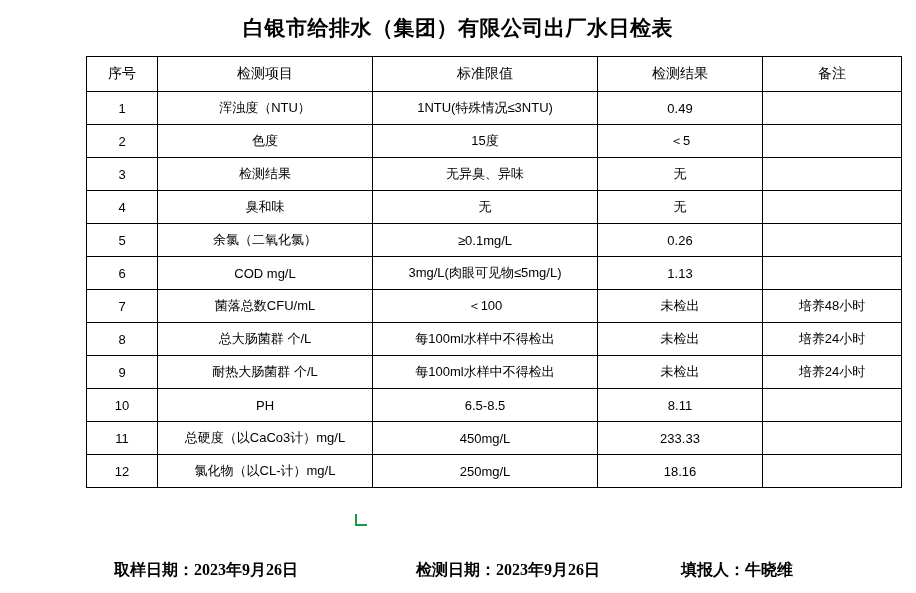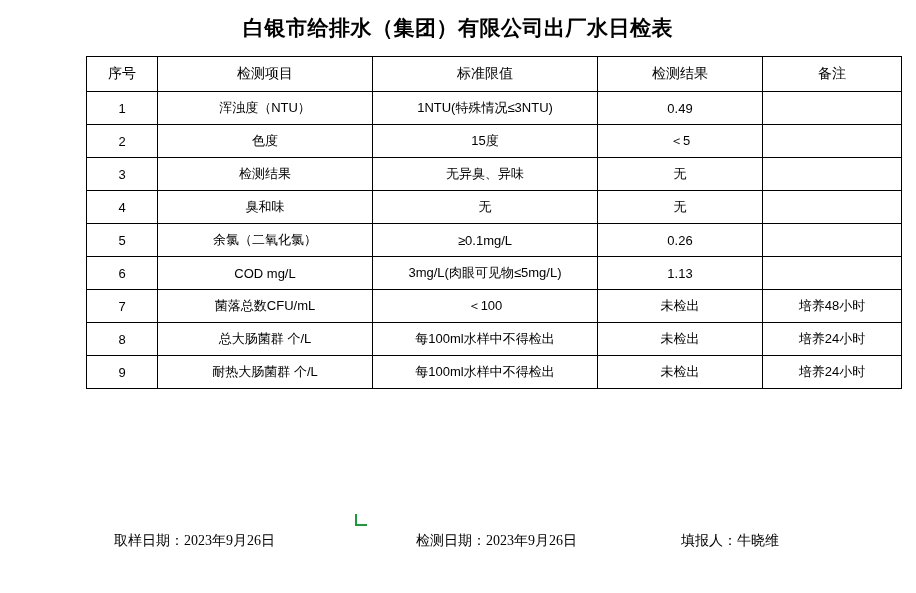--- a/index.html
+++ b/index.html
@@ -60,26 +60,27 @@
   .col-item  { width: 210px; }
   .col-std   { width: 220px; }
   .col-res   { width: 160px; }
   .col-note  { width: 134px; }
 
   .cell-mono {
     font-family: "Liberation Serif", serif;
   }
   .footer {
     position: absolute;
-    top: 532px;
+    top: 560px;
     left: 86px;
     width: 790px;
     height: 24px;
-    font-size: 14px;
+    font-size: 16px;
     font-family: "Liberation Serif", serif;
+    font-weight: bold;
   }
   .footer .f-item {
     position: absolute;
     white-space: nowrap;
   }
   .f-sample { left: 28px; }
   .f-test   { left: 330px; text-align: center; }
   .f-filler { left: 595px; }
 
   .marker {
@@ -166,20 +167,41 @@
         <td>未检出</td>
         <td>培养24小时</td>
       </tr>
       <tr>
         <td class="cell-mono">9</td>
         <td>耐热大肠菌群 个/L</td>
         <td>每100ml水样中不得检出</td>
         <td>未检出</td>
         <td>培养24小时</td>
       </tr>
+      <tr>
+        <td class="cell-mono">10</td>
+        <td class="cell-mono">PH</td>
+        <td class="cell-mono">6.5-8.5</td>
+        <td class="cell-mono">8.11</td>
+        <td></td>
+      </tr>
+      <tr>
+        <td class="cell-mono">11</td>
+        <td>总硬度（以CaCo3计）mg/L</td>
+        <td class="cell-mono">450mg/L</td>
+        <td class="cell-mono">233.33</td>
+        <td></td>
+      </tr>
+      <tr>
+        <td class="cell-mono">12</td>
+        <td>氯化物（以CL-计）mg/L</td>
+        <td class="cell-mono">250mg/L</td>
+        <td class="cell-mono">18.16</td>
+        <td></td>
+      </tr>
     </tbody>
   </table>
 
   <div class="marker"></div>
 
   <div class="footer">
     <span class="f-item f-sample">取样日期：2023年9月26日</span>
     <span class="f-item f-test">检测日期：2023年9月26日</span>
     <span class="f-item f-filler">填报人：牛晓维</span>
   </div>

